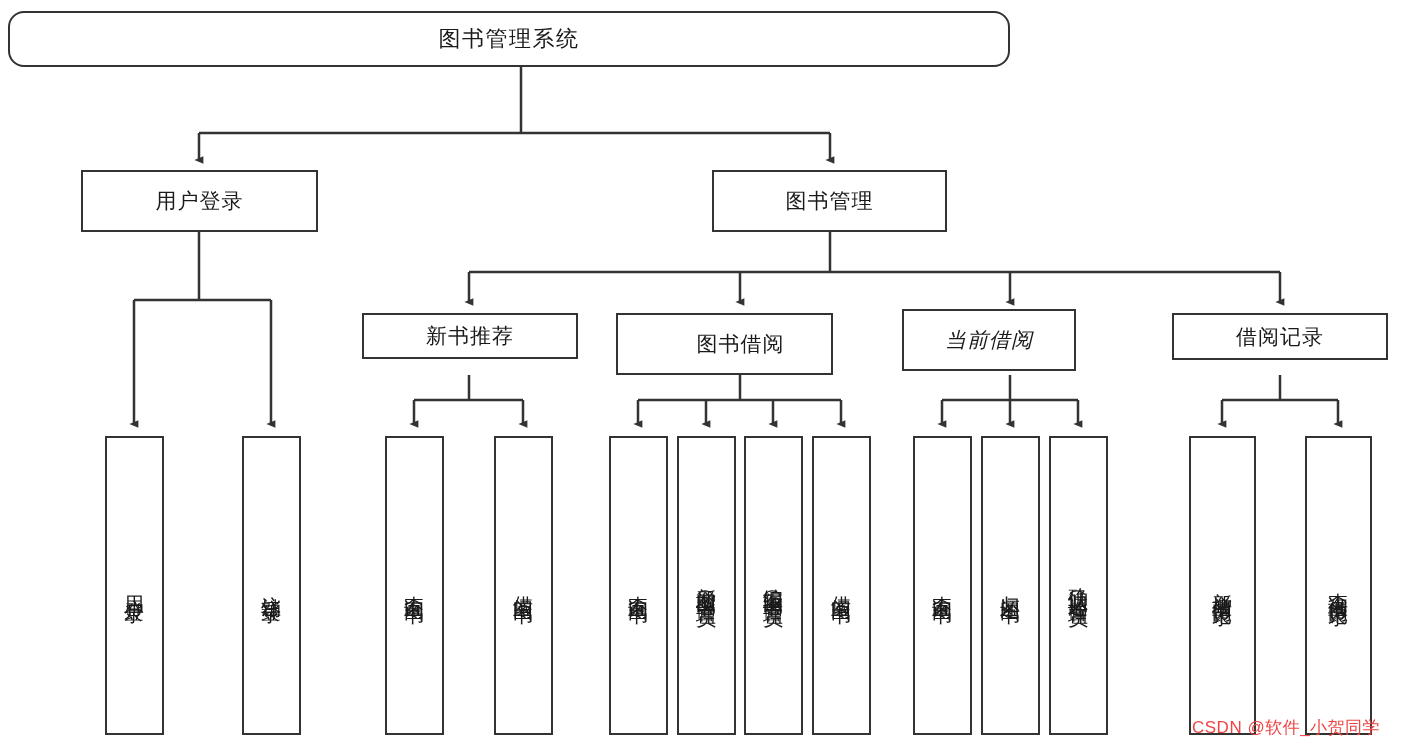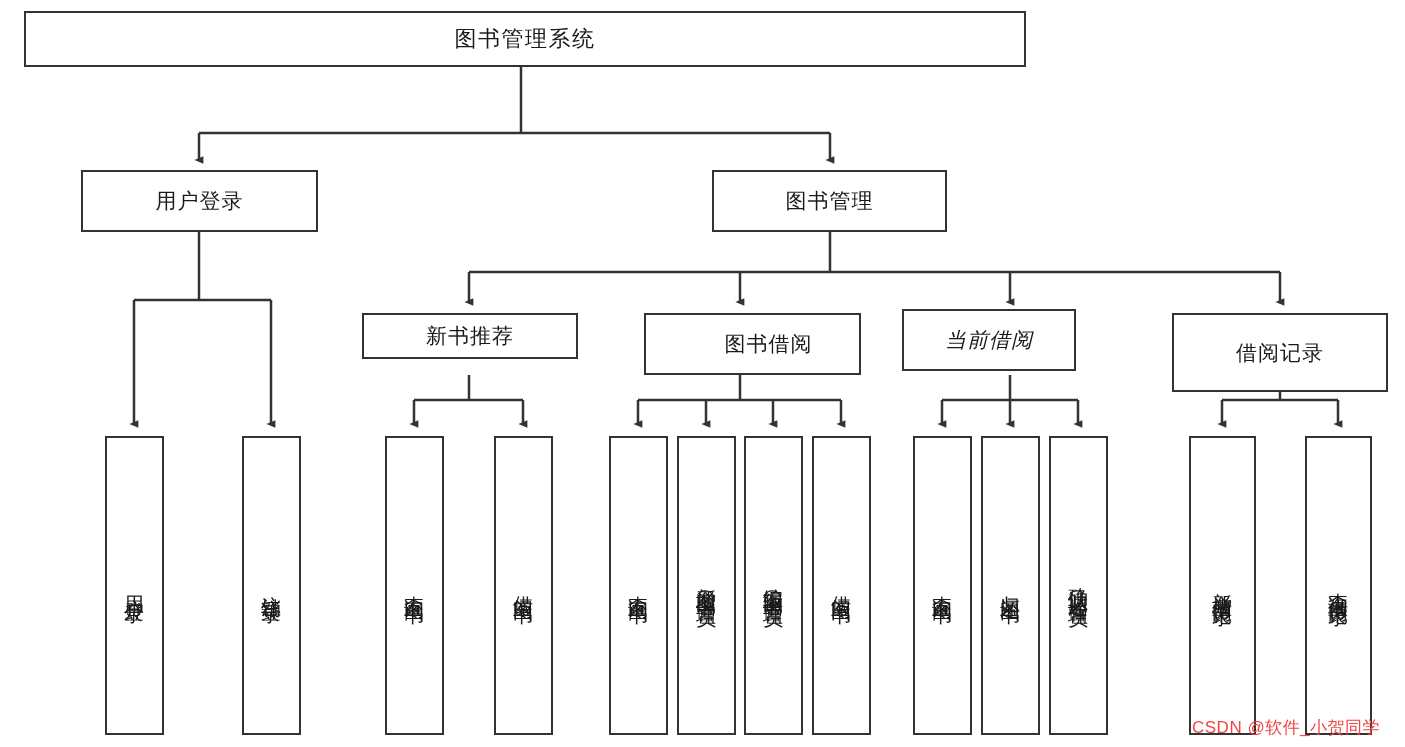--- a/index.html
+++ b/index.html
@@ -123,41 +123,41 @@
       <path d="M1010,400 L1010,424" marker-end="url(#arrow)"></path>
       <path d="M1078,400 L1078,424" marker-end="url(#arrow)"></path>
 
       <path d="M1280,375 L1280,400"></path>
       <path d="M1222,400 L1338,400"></path>
       <path d="M1222,400 L1222,424" marker-end="url(#arrow)"></path>
       <path d="M1338,400 L1338,424" marker-end="url(#arrow)"></path>
     </g>
   </svg>
 
-  <div class="node horiz root" style="left:24px; top:11px; width:1002px; height:56px;">
+  <div class="node horiz root" style="left:8px; top:11px; width:1002px; height:56px;border-radius:16px;">
     <span class="label">图书管理系统</span>
   </div>
 
   <div class="node horiz" style="left:81px; top:170px; width:237px; height:62px;">
     <span class="label">用户登录</span>
   </div>
   <div class="node horiz" style="left:712px; top:170px; width:235px; height:62px;align-items:center;">
     <span class="label">图书管理</span>
   </div>
 
   <div class="node horiz" style="left:362px; top:313px; width:216px; height:46px;">
     <span class="label">新书推荐</span>
   </div>
-  <div class="node horiz" style="left:644px; top:313px; width:217px; height:62px;padding-left:32px;">
+  <div class="node horiz" style="left:616px; top:313px; width:217px; height:62px;padding-left:32px;">
     <span class="label">图书借阅</span>
   </div>
   <div class="node horiz" style="left:902px; top:309px; width:174px; height:62px;font-style:italic;">
     <span class="label">当前借阅</span>
   </div>
-  <div class="node horiz" style="left:1172px; top:313px; width:216px; height:79px;">
+  <div class="node horiz" style="left:1172px; top:313px; width:216px; height:47px;">
     <span class="label">借阅记录</span>
   </div>
 
   <div class="node vert" style="left:105px; top:436px; width:59px; height:299px;">
     <span class="label">用户登录</span>
   </div>
   <div class="node vert" style="left:242px; top:436px; width:59px; height:299px;">
     <span class="label">注销登录</span>
   </div>
 

